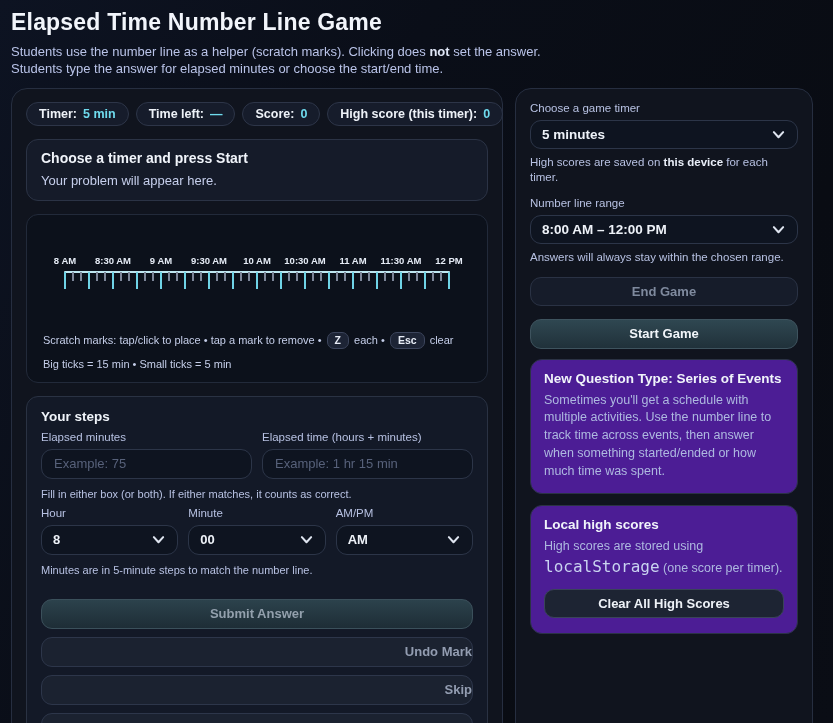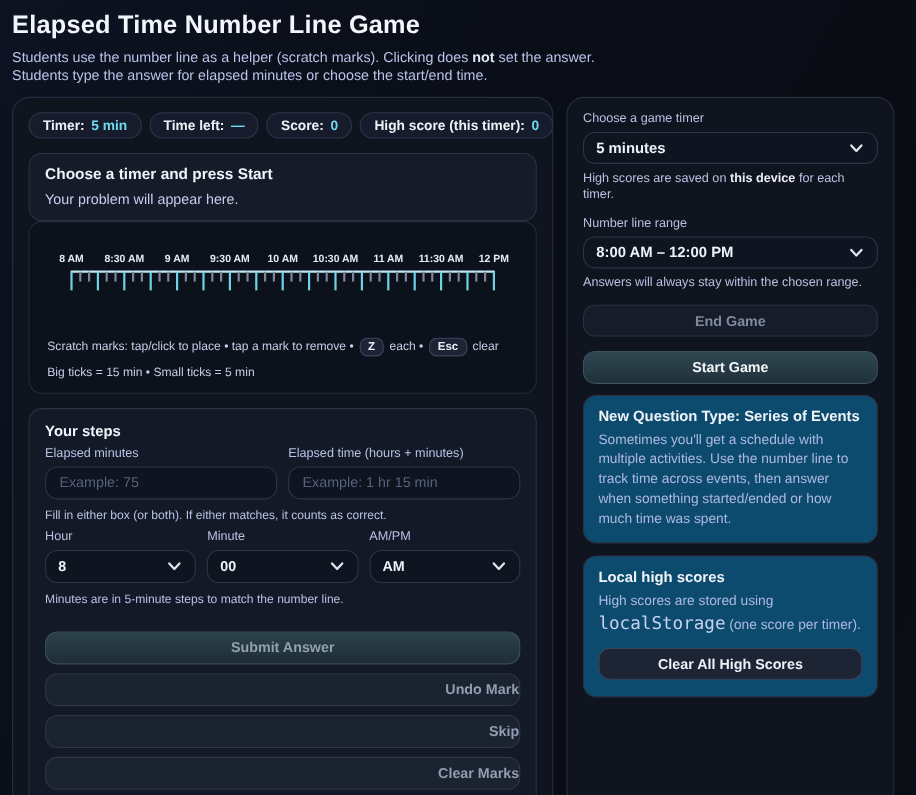--- a/index.html
+++ b/index.html
@@ -24,26 +24,26 @@
   
   .pills { display:flex; gap:7px; margin-bottom:13px; }
   .pill {
     display:flex; align-items:center; gap:6px; background:#161c2b;
     border:1px solid #2d3548; border-radius:999px; padding:4px 12px;
     font-size:12.5px; font-weight:bold; color:#eef2f8; white-space:nowrap;
   }
   .pill .val { color:var(--accent,#6fdbee); }
 
   
-  .problem { background:#151b29; border:1px solid #2b3345; border-radius:12px; padding:10px 14px 12px; }
+  .problem { background:#151b29; border:1px solid #2b3345; border-radius:12px; padding:10px 14px 12px; margin-bottom:13px; }
   .problem h3 { font-size:14px; font-weight:bold; color:#f0f4fa; margin-bottom:7px; }
   .problem p { font-size:13px; color:#c6cfec; }
 
   
-  .nlbox { background:#0c111b; border:1px solid #222a3a; border-radius:12px; padding:12px 16px 12px; margin-bottom:13px; }
+  .nlbox { background:#0c111b; border:1px solid #222a3a; border-radius:12px; padding:24px 16px 12px; margin-bottom:13px; }
   .numberline { position:relative; height:58px; margin:16px 22px 0; cursor:pointer; }
   .nl-label { position:absolute; top:0; transform:translateX(-50%); font-size:9.5px; font-weight:bold; color:#e6ecf6; white-space:nowrap; }
   .nl-base { position:absolute; left:-1px; right:-1px; top:16px; height:2px; background:var(--baseline,#bfe7f1); border-radius:2px; }
   .nl-tick { position:absolute; top:17px; width:2px; transform:translateX(-1px); }
   .nl-tick.big { height:17px; background:var(--bigtick,#6fd3e6); }
   .nl-tick.small { height:9px; background:var(--smalltick,#7d8699); }
   .nl-help { margin-top:19px; font-size:11px; color:#c5cee9; }
   .nl-help + .nl-help { margin-top:9px; }
   .kbd {
     display:inline-block; background:#1d2435; border:1px solid #3c455c; border-radius:7px;
@@ -76,21 +76,21 @@
   .btn-primary { background:linear-gradient(180deg,#2c424c,#1e2d36); border:1px solid #3b505b; color:#93a0ad; }
   .btn-dim { background:#1b2230; border:1px solid #2d364a; color:#939db1;text-align:right; }
 
   
   .slabel { font-size:11.5px; color:#b7c1e2; margin-bottom:6px; }
   .snote { font-size:11.5px; color:#b7c1e2; margin:6px 0 12px; line-height:1.3; }
   .snote b, .snote .hl { color:#e9eef8; font-weight:bold; }
   .card-right .selbox { height:29px; font-size:13.5px; }
   .btn-start { background:linear-gradient(180deg,#2f4751,#20313a); border:1px solid #3e535e; color:#f2f6fa; margin:1px 0 10px; }
   .btn-end { background:#161c2a; border:1px solid #2a3244; color:#7f8a9e; height:29px; margin-bottom:13px; }
-  .infobox { background:#0c4a6e; border:1px solid #2b3345; border-radius:12px; padding:11px 13px 13px; margin-bottom:11px; }
+  .infobox { background:#4c1d95; border:1px solid #2b3345; border-radius:12px; padding:11px 13px 13px; margin-bottom:11px; }
   .infobox h3 { font-size:13.5px; font-weight:bold; color:#f0f4fa; margin-bottom:6px; }
   .infobox p { font-size:12.5px; color:#aeb9e0; line-height:1.42; }
   .infobox code { font-family:"DejaVu Sans Mono",monospace; font-size:16px; color:#c9d3f0; }
   .btn-clear { background:#1d2433; border:1px solid #3a4459; border-radius:10px; color:#eef2f8; height:29px; margin:10px 0 2px; }
 </style>
 </head>
 <body>
 
 <div class="header">
   <div class="title">Elapsed Time Number Line Game</div>

